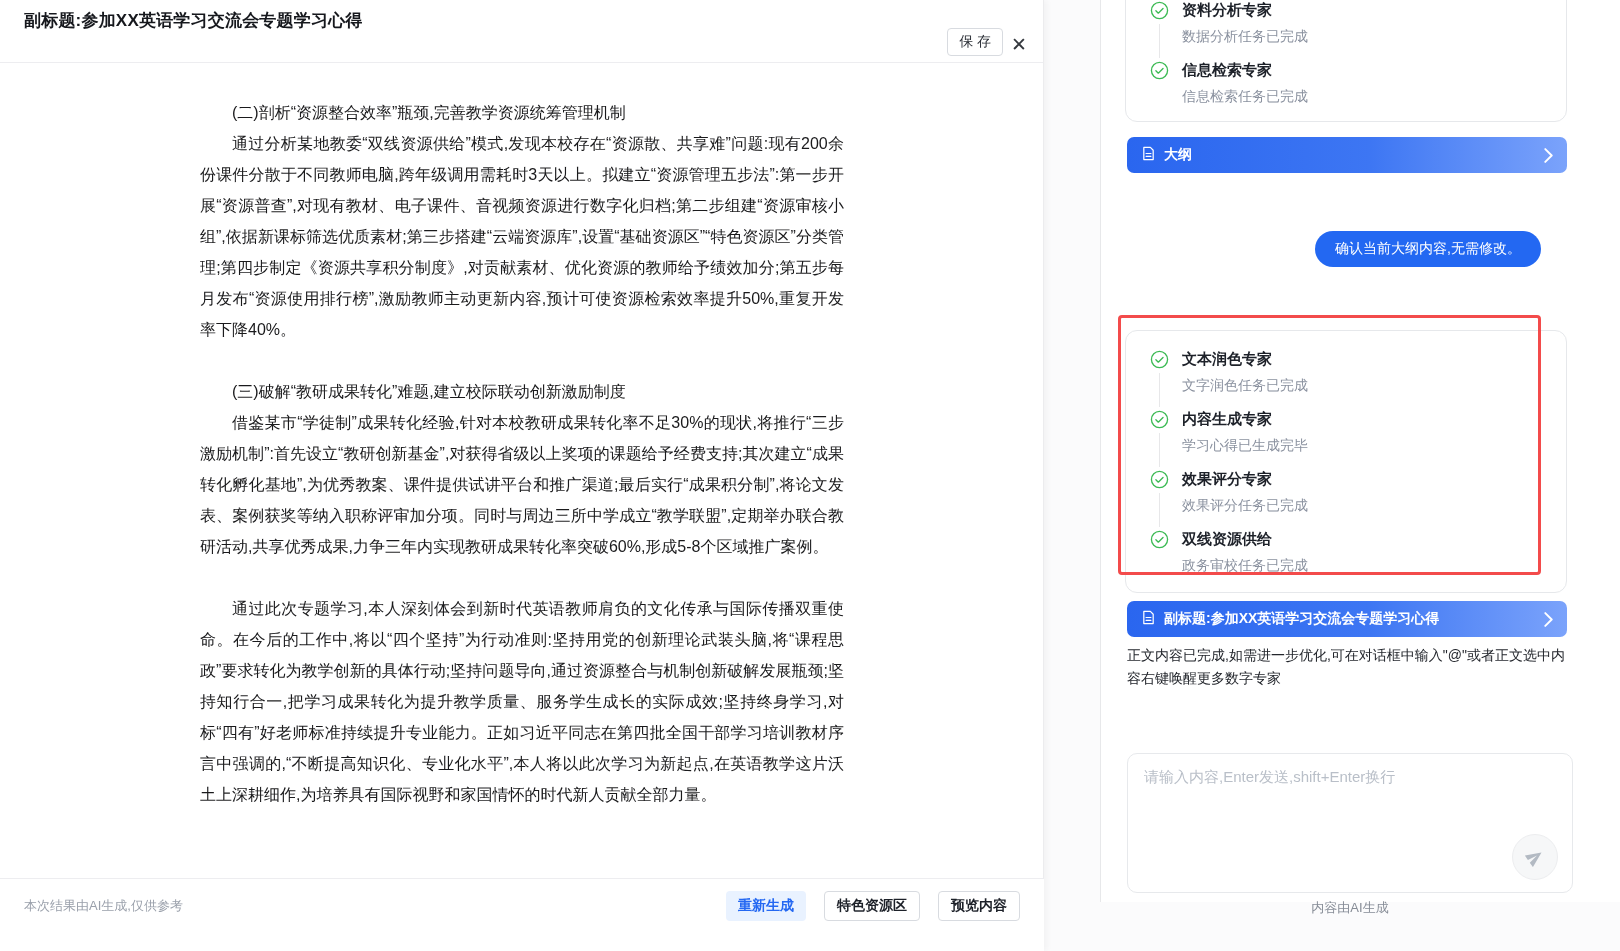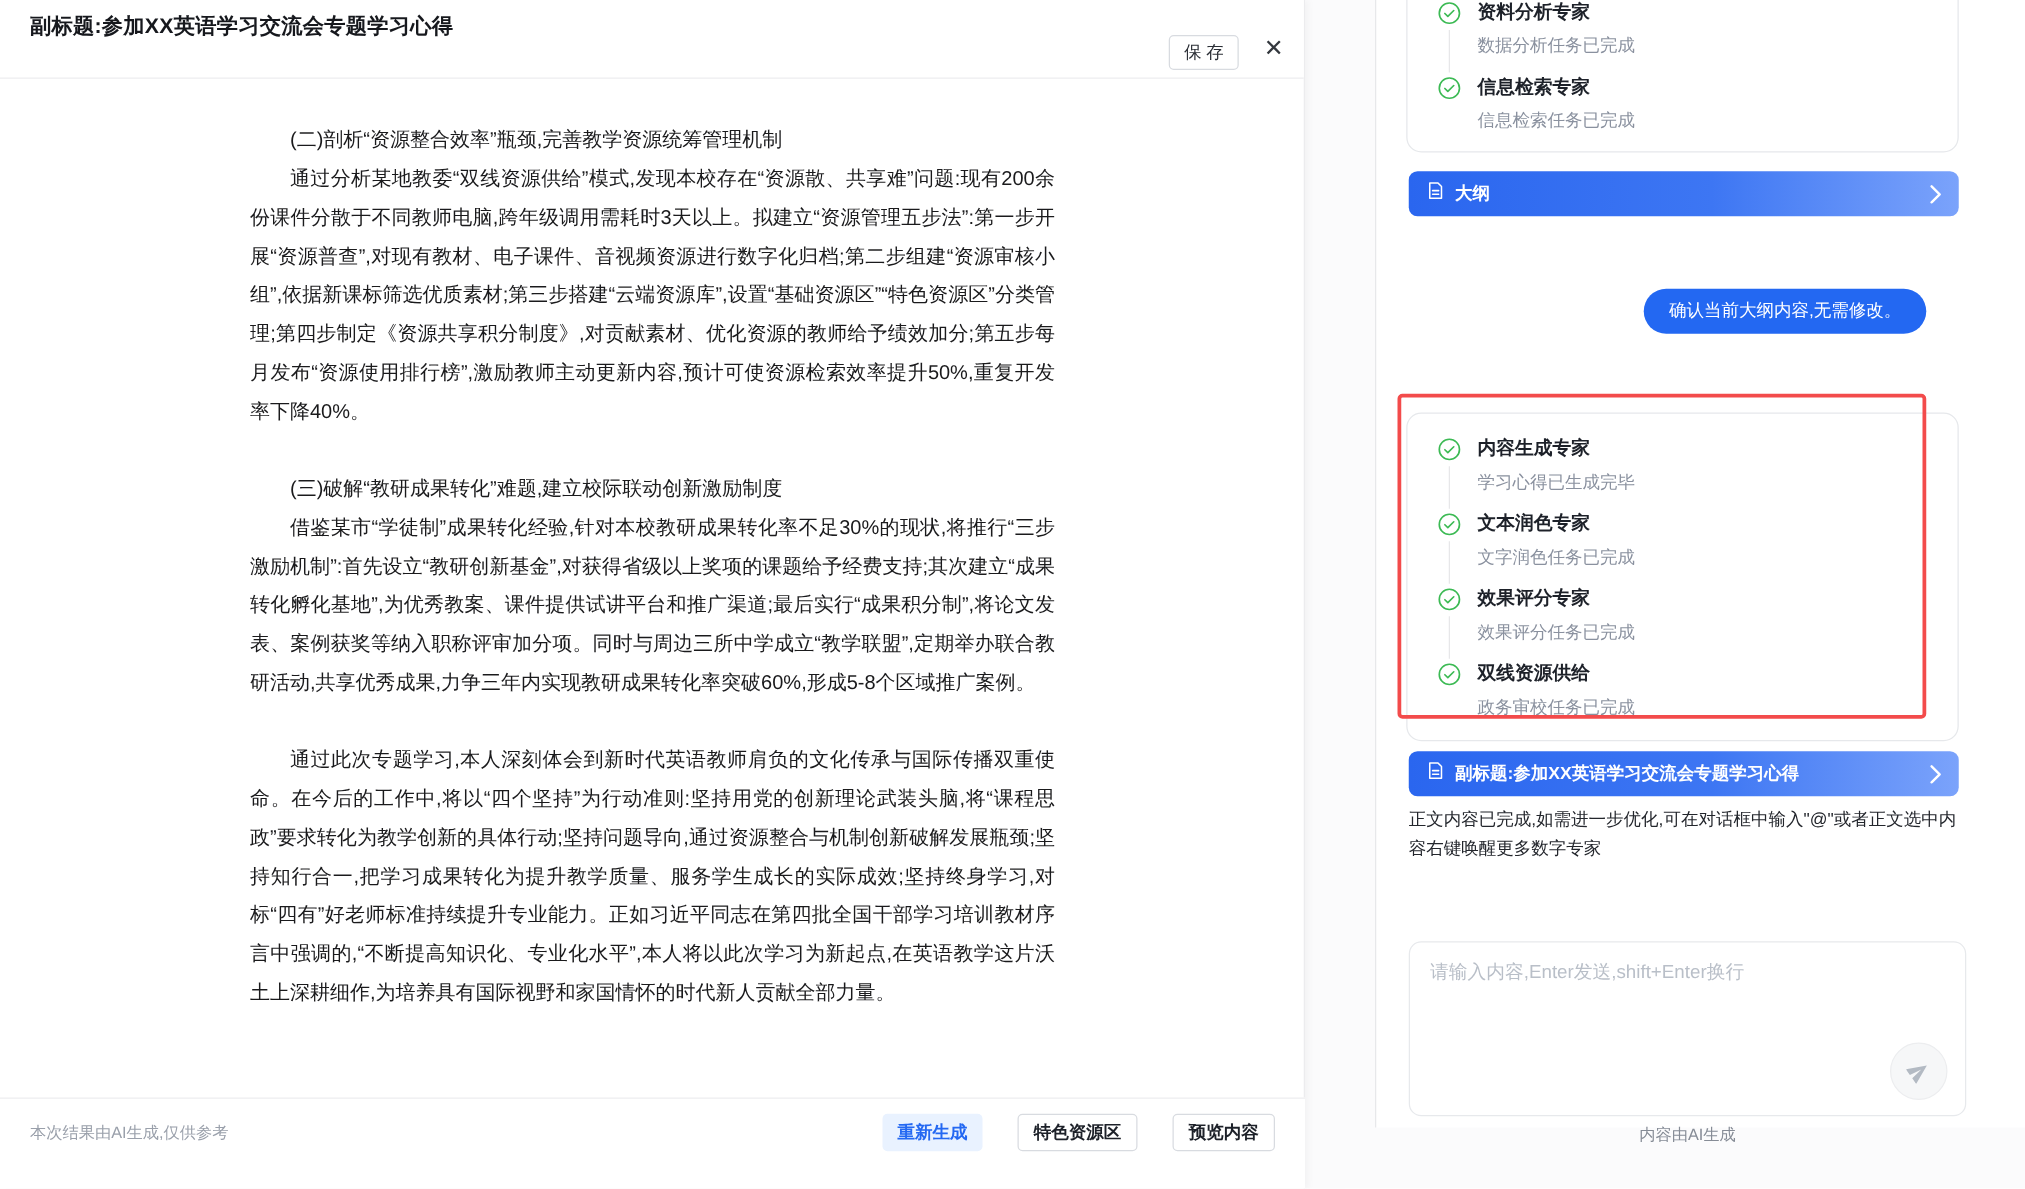--- a/index.html
+++ b/index.html
@@ -6,31 +6,31 @@
   html,body { width:1620px; height:951px; background:#fff; font-family:"Liberation Sans", sans-serif; }
   .app { position:relative; width:1620px; height:951px; display:flex; overflow:hidden; background:#fbfbfc; }
 
   
   .left { position:relative; width:1076px; height:951px; flex:none; background:#fbfbfc; }
   .paper { position:relative; width:1044px; height:951px; background:#fff; border-right:1px solid #ececee; box-shadow:3px 0 6px rgba(0,0,0,.04); }
 
   .ed-header { position:relative; height:63px; padding:9px 24px 0 24px; border-bottom:1px solid #ededf0; background:#fff; }
   .ed-title { font-size:17px; font-weight:700; color:#16181d; letter-spacing:.2px; }
   .ed-subtitle { margin-top:7px; font-size:13px; color:#8a919f; }
-  .ed-controls { position:absolute; top:28px; right:14px; display:flex; align-items:flex-start; gap:18px; }
+  .ed-controls { position:absolute; top:28px; right:14px; display:flex; align-items:flex-end; gap:6px; }
   .save-btn { font-size:14px; color:#2b2f36; background:#fff; border:1px solid #d8dbe0; border-radius:4px; padding:4px 11px; cursor:pointer; }
   .close-x { font-size:19px; color:#33373d; line-height:1; cursor:pointer; padding:2px; }
 
   .ed-body { padding:34px 199px 0 200px; }
   .ed-body p { font-size:16px; line-height:31px; color:#1a1a1c; text-align:justify; text-indent:2em; }
   .ed-body p.sec-gap { margin-top:31px; }
 
   .ed-footer { position:absolute; left:0; bottom:0; width:1044px; height:73px; background:#fff; border-top:1px solid #ededf0; padding:12px 24px 0 24px; display:flex; align-items:flex-start; justify-content:space-between; }
   .disclaimer { font-size:13px; color:#9aa0ab; padding-top:6px; }
-  .footer-btns { display:flex; align-items:flex-start; gap:28px; }
+  .footer-btns { display:flex; align-items:flex-start; gap:18px; }
   .btn-regen { font-size:14px; color:#2468f2; background:#e9f2ff; border:none; border-radius:4px; padding:6px 12px; font-weight:600; cursor:pointer; }
   .btn-plain { font-size:14px; color:#1d2129; background:#fff; border:1px solid #d8dbe0; border-radius:4px; padding:5px 12px; font-weight:600; cursor:pointer; }
 
   
   .right { position:relative; flex:1; height:902px; background:#fff; border-left:1px solid #e7e8ea;margin-left:24px; }
 
   .expert-card { position:absolute; left:24px; width:442px; background:#fff; border:1px solid #e6e8eb; border-radius:12px; padding:18px 24px 18px 24px; }
   .card-top { top:-40px; height:162px; padding-top:39px; padding-bottom:16px; }
   .card-main { top:330px; height:263px; }
   .expert { position:relative; display:flex; gap:13px; margin-top:14px; }
@@ -145,34 +145,34 @@
 
     <div class="expert-card card-main">
       <div class="expert">
         <span class="check-wrap">
           <svg viewBox="0 0 20 20" width="19" height="19">
               <circle cx="10" cy="10" r="8.5" fill="none" stroke="#3cba54" stroke-width="1.4"></circle>
               <path d="M6.2 10.3 l2.5 2.5 l5 -5" fill="none" stroke="#3cba54" stroke-width="1.4" stroke-linecap="round" stroke-linejoin="round"></path>
             </svg>
         </span>
         <span>
+          <div class="expert-name">文本润色专家</div>
+          <div class="expert-status">文字润色任务已完成</div>
+        </span>
+      </div>
+      <div class="expert">
+        <span class="check-wrap">
+          <svg viewBox="0 0 20 20" width="19" height="19">
+              <circle cx="10" cy="10" r="8.5" fill="none" stroke="#3cba54" stroke-width="1.4"></circle>
+              <path d="M6.2 10.3 l2.5 2.5 l5 -5" fill="none" stroke="#3cba54" stroke-width="1.4" stroke-linecap="round" stroke-linejoin="round"></path>
+            </svg>
+        </span>
+        <span>
           <div class="expert-name">内容生成专家</div>
           <div class="expert-status">学习心得已生成完毕</div>
-        </span>
-      </div>
-      <div class="expert">
-        <span class="check-wrap">
-          <svg viewBox="0 0 20 20" width="19" height="19">
-              <circle cx="10" cy="10" r="8.5" fill="none" stroke="#3cba54" stroke-width="1.4"></circle>
-              <path d="M6.2 10.3 l2.5 2.5 l5 -5" fill="none" stroke="#3cba54" stroke-width="1.4" stroke-linecap="round" stroke-linejoin="round"></path>
-            </svg>
-        </span>
-        <span>
-          <div class="expert-name">文本润色专家</div>
-          <div class="expert-status">文字润色任务已完成</div>
         </span>
       </div>
       <div class="expert">
         <span class="check-wrap">
           <svg viewBox="0 0 20 20" width="19" height="19">
               <circle cx="10" cy="10" r="8.5" fill="none" stroke="#3cba54" stroke-width="1.4"></circle>
               <path d="M6.2 10.3 l2.5 2.5 l5 -5" fill="none" stroke="#3cba54" stroke-width="1.4" stroke-linecap="round" stroke-linejoin="round"></path>
             </svg>
         </span>
         <span>

